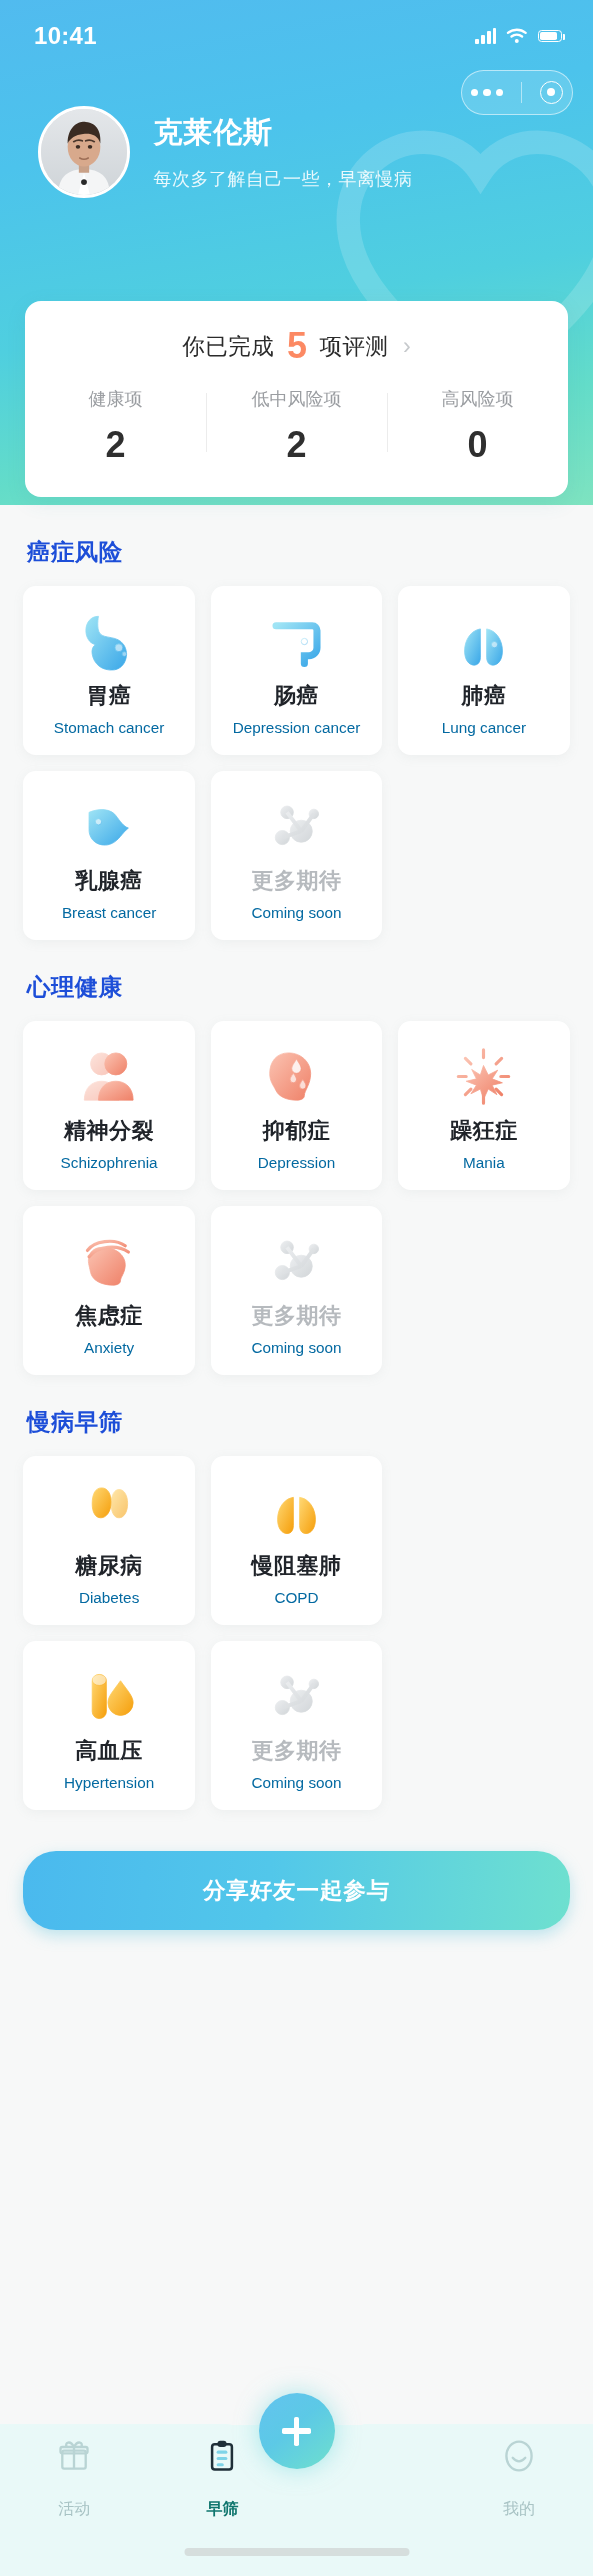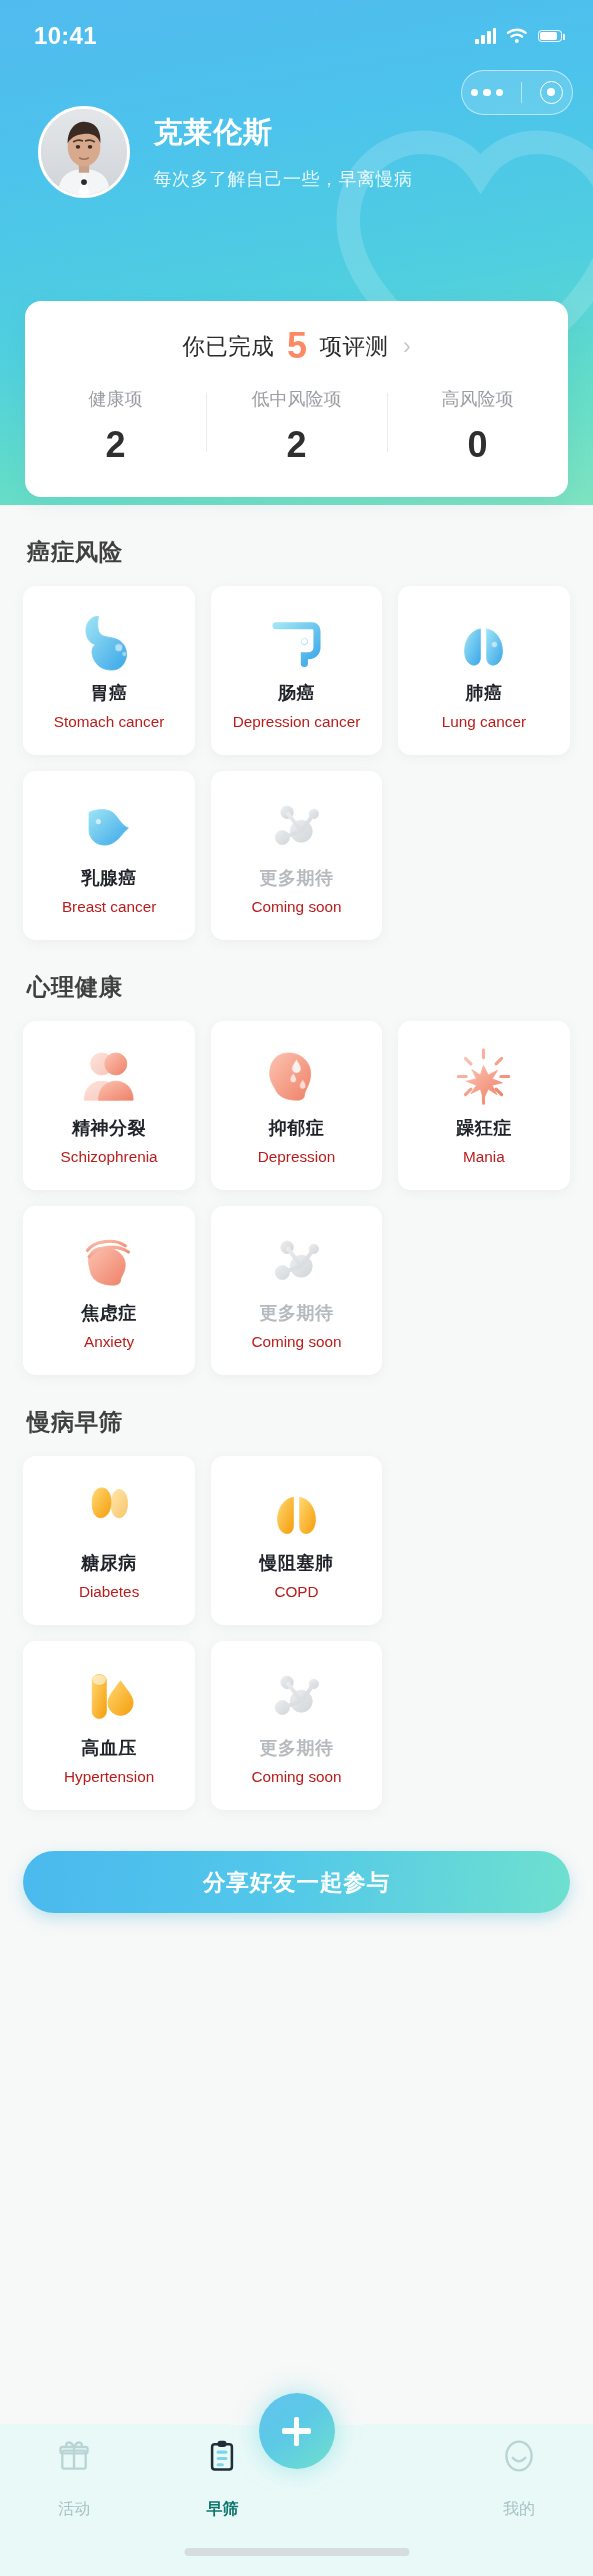--- a/index.html
+++ b/index.html
@@ -90,41 +90,41 @@
   .stat-cell + .stat-cell::before {
     content:""; position:absolute; left:0; top:5.4px;
     width:0.9px; height:59px; background:#ececec;
   }
   .stat-lab { font-size:18px; color:#9a9da1; }
   .stat-val { font-size:36px; color:#2f2f2f; font-weight:bold; margin-top:12.6px; }
 
   
   .content { position:relative; padding:0 23.4px; }
   .sec-title {
-    font-size:23.4px; font-weight:bold; color:#404040;
+    font-size:23.4px; font-weight:bold; color:#1d4ed8;
     margin:31px 0 18px 3.6px; letter-spacing:0.5px;
   }
   .grid { display:grid; grid-template-columns:repeat(3,1fr); gap:16px; }
   .card {
     background:#fff; border-radius:12.6px;
     box-shadow:0 2.7px 10.8px rgba(140,150,160,.09);
     height:169px;
     display:flex; flex-direction:column;
     align-items:center; justify-content:flex-start;
     padding-top:20px;
   }
   .card-icon { height:70px; display:flex; align-items:center; justify-content:center; }
-  .card-title { font-size:18px; font-weight:bold; color:#20242a; margin-top:5.4px; letter-spacing:0.5px;text-align:center; }
+  .card-title { font-size:22px; font-weight:bold; color:#20242a; margin-top:5.4px; letter-spacing:0.5px;text-align:center; }
   .card-title.muted { color:#b6babe; font-weight:bold; }
-  .card-sub { font-size:15.3px; color:#b91c1c; margin-top:8px; }
+  .card-sub { font-size:15.3px; color:#0369a1; margin-top:8px; }
 
   
   .share-wrap { padding:41px 23.4px 0; }
   .share-btn {
-    height:62px; border-radius:33px;
+    height:79px; border-radius:33px;
     background:linear-gradient(95deg,#4ab9ee 0%,#52c7ea 45%,#6ee0cf 100%);
     color:#fff; font-size:22.5px; font-weight:bold;
     display:flex; align-items:center; justify-content:center;
     box-shadow:0 5.4px 14.4px rgba(80,190,215,.35);
     letter-spacing:0.9px;
   }
 
   
   .navbar {
     position:absolute; left:0; right:0; bottom:0; height:151px;

